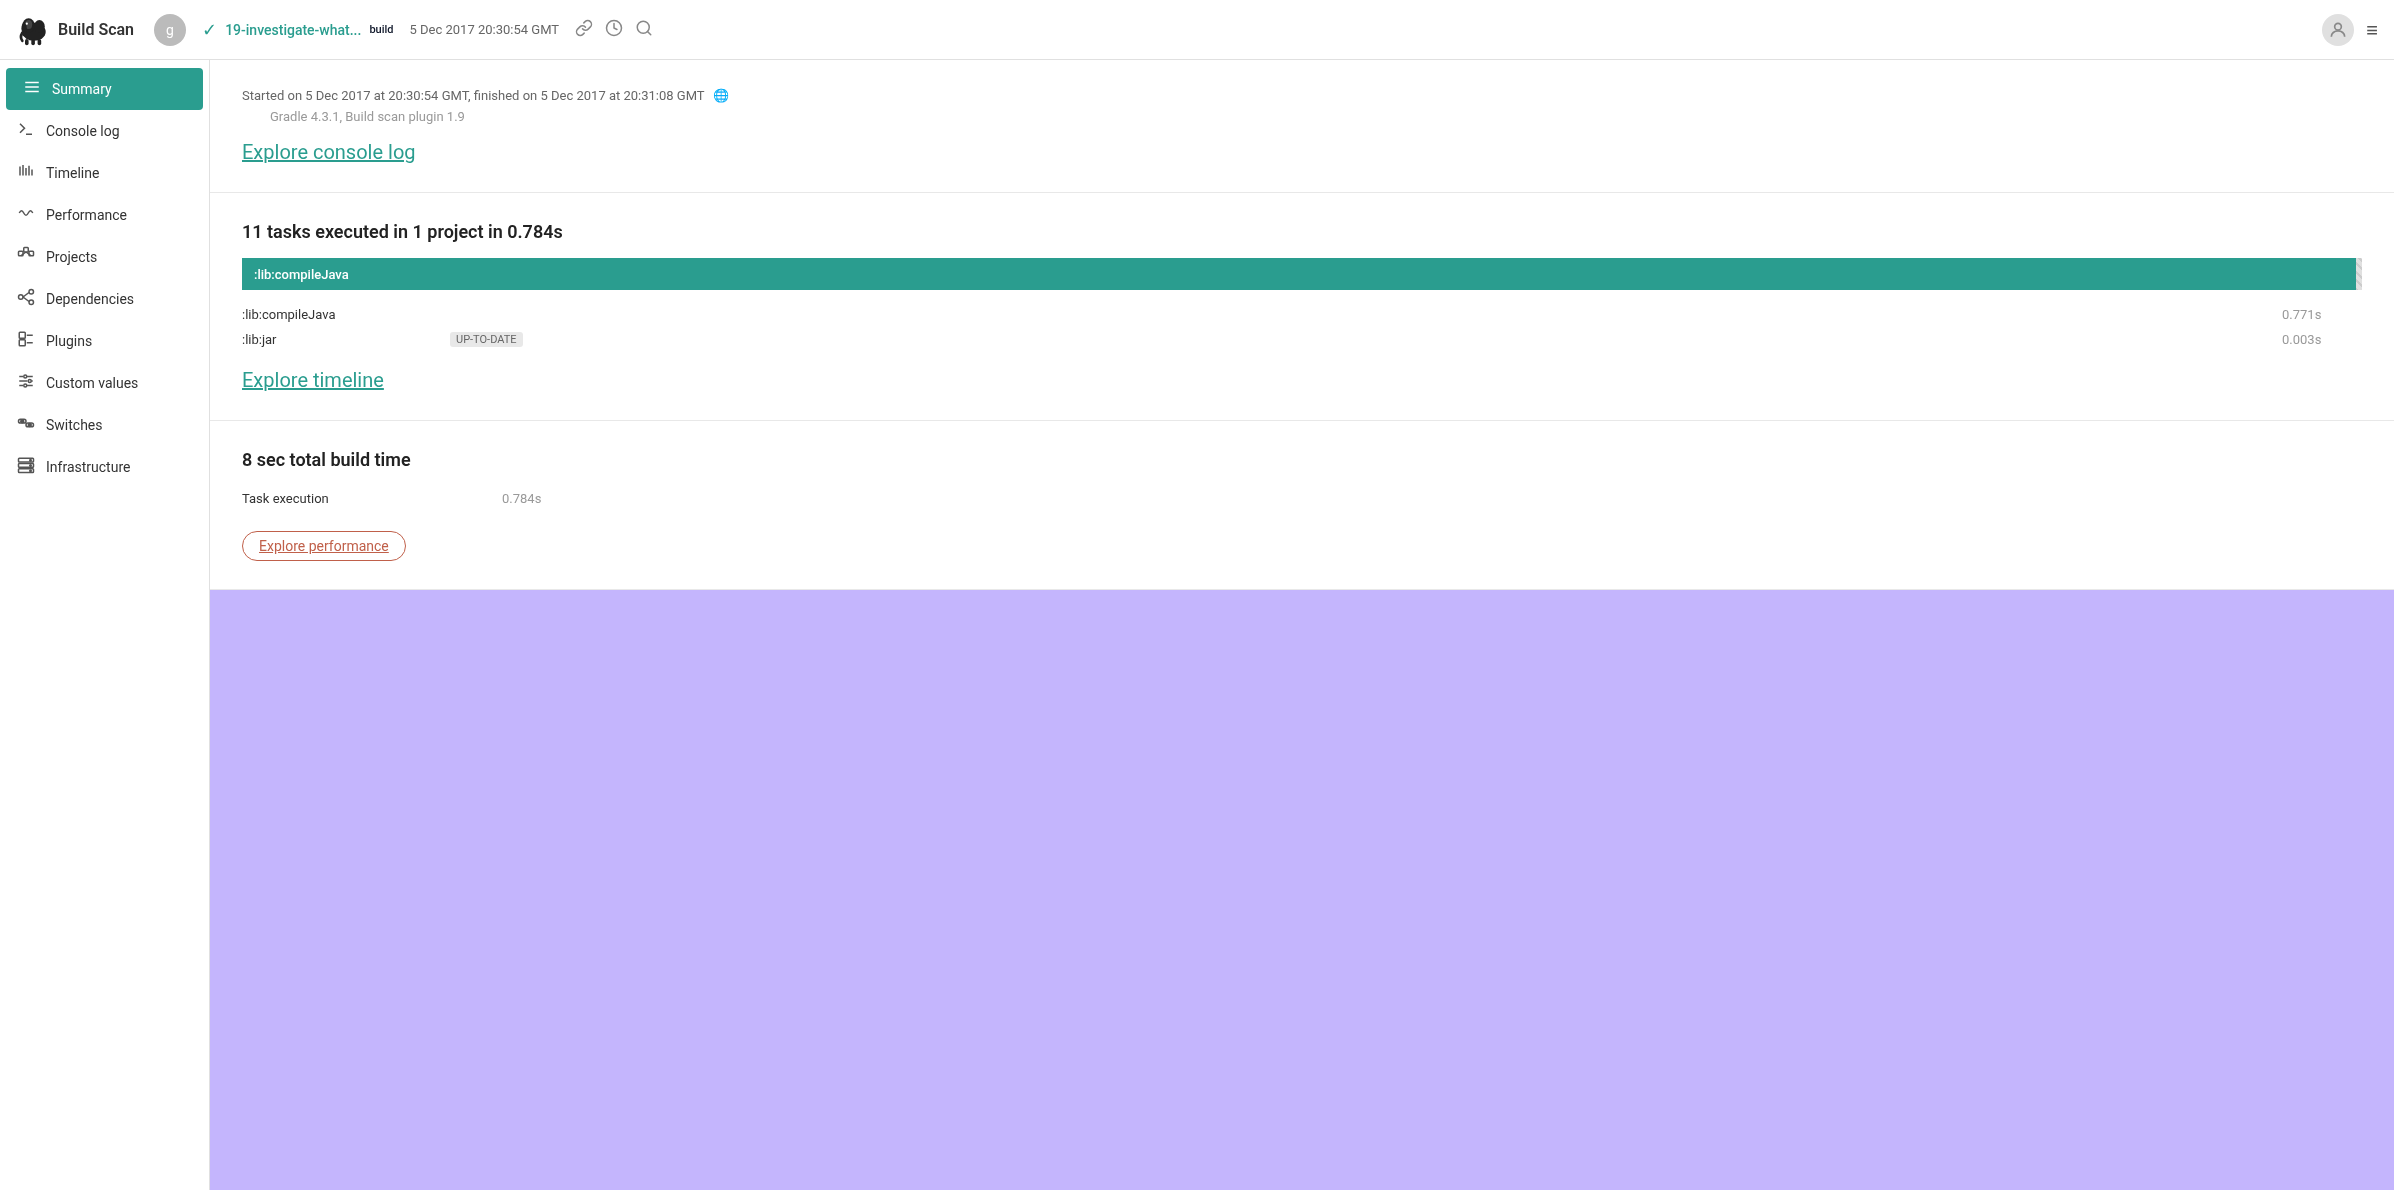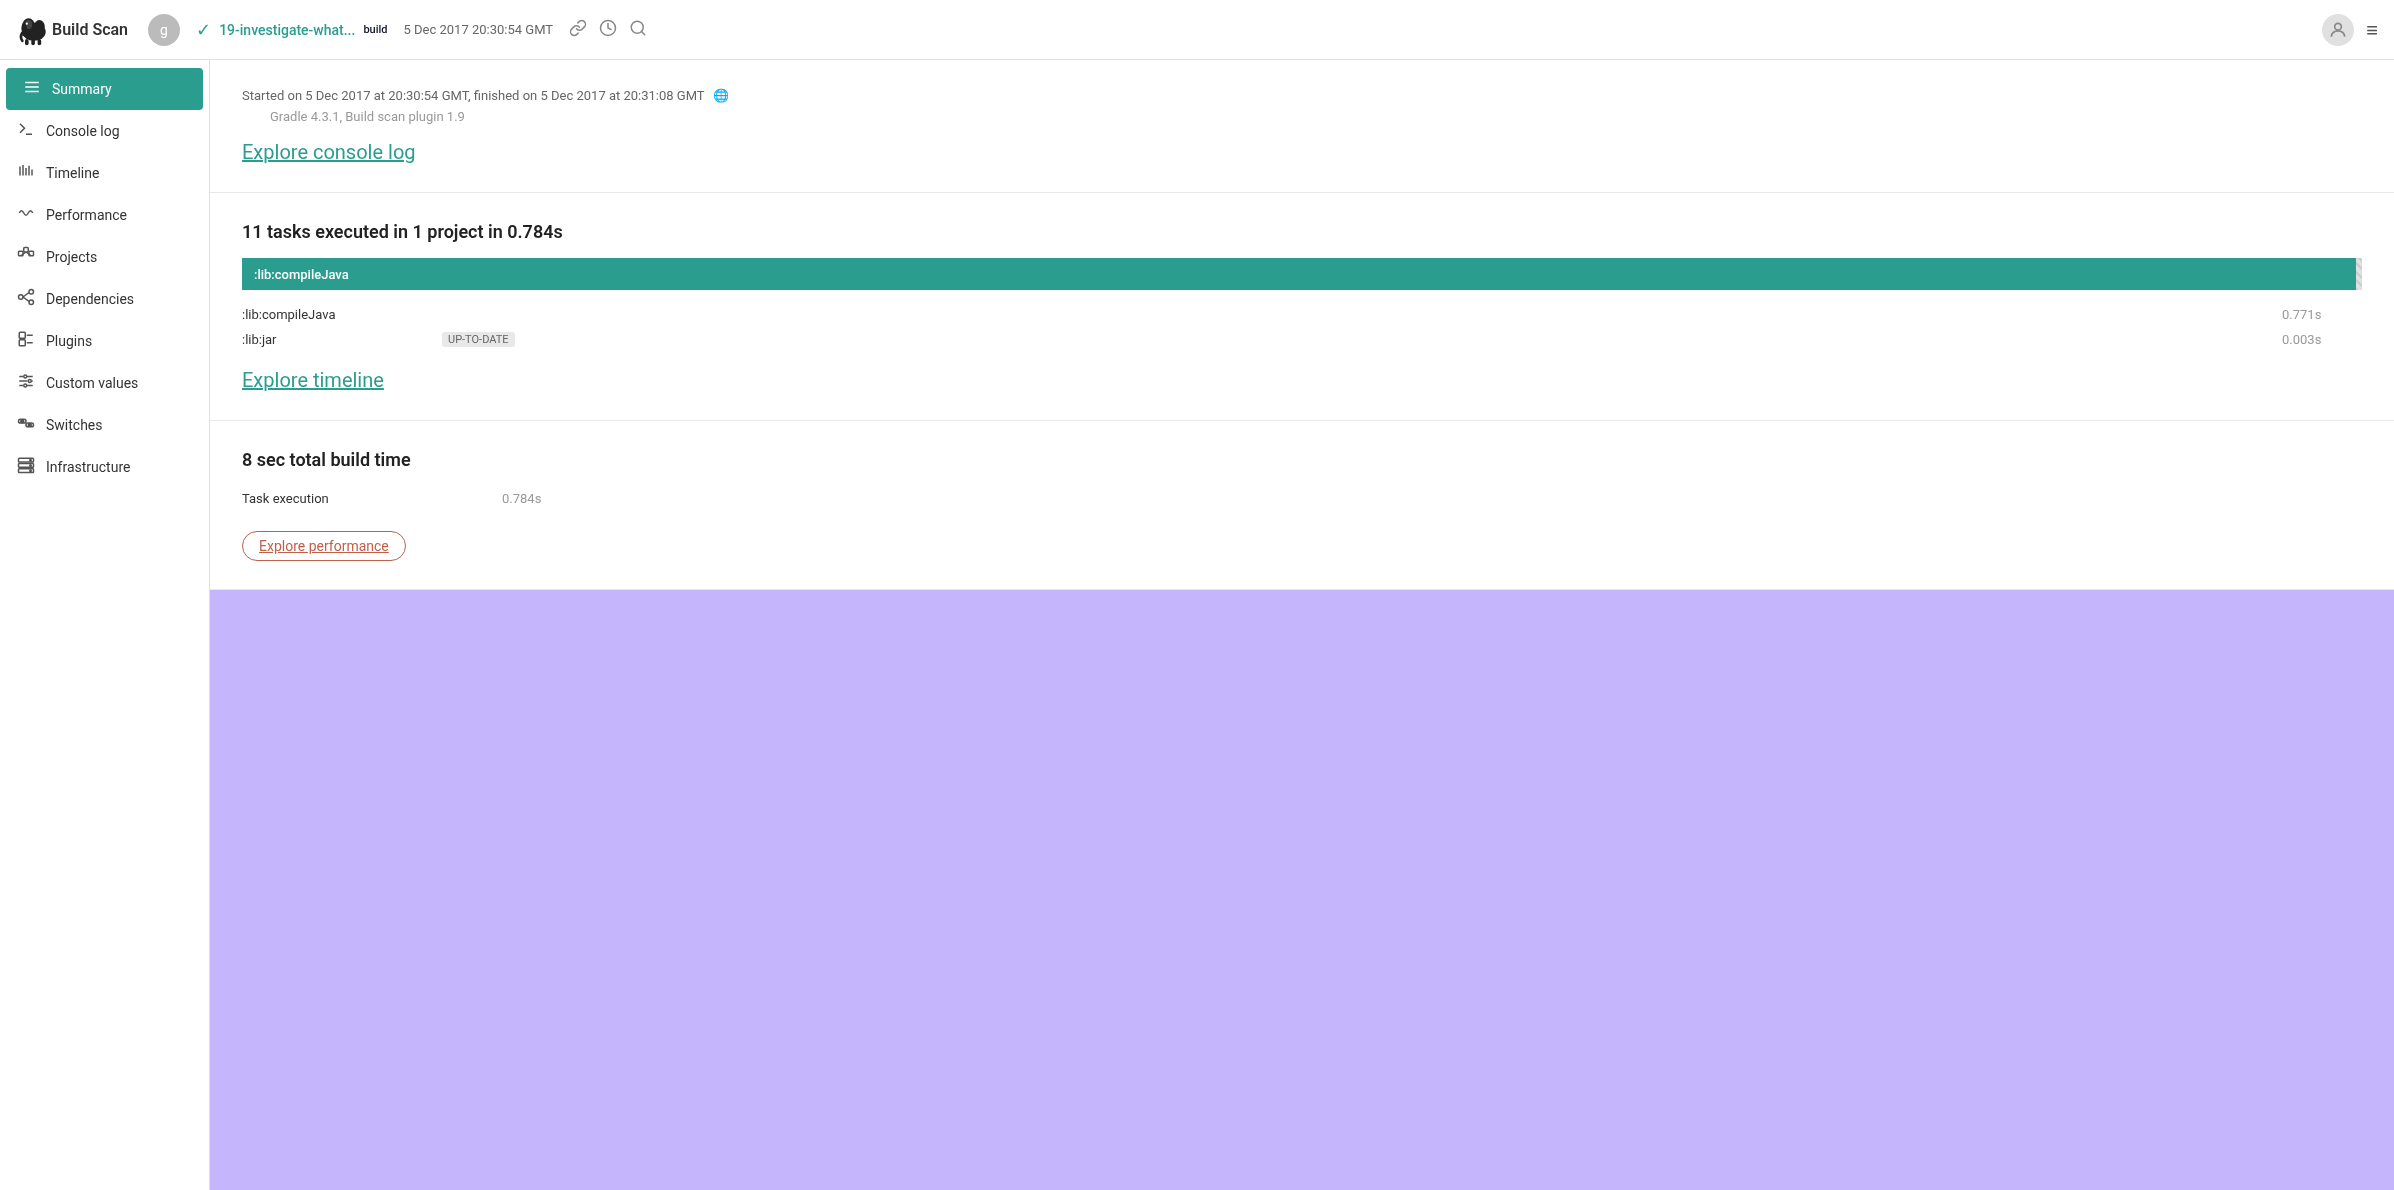--- a/index.html
+++ b/index.html
@@ -6,21 +6,21 @@
     body { font-family: -apple-system, BlinkMacSystemFont, 'Segoe UI', Roboto, sans-serif; background: #f5f5f5; color: #333; font-size: 14px; }
 
     
     .app { display: flex; flex-direction: column; height: 100vh; }
     .header { display: flex; align-items: center; background: #fff; border-bottom: 1px solid #e0e0e0; padding: 0 16px; height: 60px; flex-shrink: 0; }
     .main { display: flex; flex: 1; overflow: hidden; }
     .sidebar { width: 210px; background: #fff; border-right: 1px solid #e0e0e0; flex-shrink: 0; padding: 8px 0; overflow-y: auto; }
     .content { flex: 1; overflow-y: auto; background: #c4b5fd; padding: 0; }
 
     
-    .header-logo { display: flex; align-items: center; gap: 0; margin-right: 20px; }
+    .header-logo { display: flex; align-items: center; gap: 6px; margin-right: 20px; }
     .header-logo-text { font-size: 16px; font-weight: 600; color: #333; }
     .header-avatar { width: 32px; height: 32px; border-radius: 50%; background: #bbb; display: flex; align-items: center; justify-content: center; color: #fff; font-size: 14px; margin-right: 16px; }
     .header-status { display: flex; align-items: center; gap: 8px; flex: 1; }
     .header-check { color: #2a9d8f; font-size: 18px; }
     .header-branch { color: #2a9d8f; font-size: 14px; font-weight: 500; cursor: pointer; }
     .header-build-type { color: #0f172a; font-size: 11px; font-weight: 500; }
     .header-date { color: #666; font-size: 13px; margin-left: 8px; }
     .header-icons { display: flex; align-items: center; gap: 12px; margin-left: 8px; }
     .header-icon { color: #888; cursor: pointer; font-size: 16px; }
     .header-right { margin-left: auto; display: flex; align-items: center; gap: 12px; }
@@ -42,21 +42,21 @@
     .explore-link { color: #2a9d8f; font-size: 20px; cursor: pointer; margin-top: 16px; display: inline-block; }
 
     
     .section-title { font-size: 18px; font-weight: 600; color: #222; margin-bottom: 16px; }
     .task-bar-container { position: relative; background: #e0e0e0; height: 32px; margin-bottom: 12px; }
     .task-bar { background: #2a9d8f; height: 100%; display: flex; align-items: center; padding-left: 12px; color: #fff; font-size: 13px; font-weight: 500; width: calc(100% - 4px); }
     .task-bar-stripe { position: absolute; right: 0; top: 0; width: 6px; height: 100%; background: repeating-linear-gradient(45deg, #ccc, #ccc 2px, #e0e0e0 2px, #e0e0e0 6px); }
     .task-list { margin-top: 8px; }
     .task-row { display: flex; align-items: center; padding: 5px 0; border-bottom: none; }
     .task-name { color: #333; font-size: 13px; flex: 0 0 auto; min-width: 200px; }
-    .task-badge { background: #e8e8e8; color: #666; font-size: 11px; padding: 1px 6px; border-radius: 3px; }
+    .task-badge { background: #e8e8e8; color: #666; font-size: 11px; padding: 1px 6px; border-radius: 3px; margin-left: 8px; }
     .task-time { color: #999; font-size: 13px; margin-left: auto; min-width: 80px; }
 
     
     .perf-row { display: flex; align-items: center; padding: 5px 0; }
     .perf-label { color: #333; font-size: 13px; min-width: 260px; }
     .perf-value { color: #999; font-size: 13px; }
     .explore-performance-link { color: #c0604a; font-size: 14px; cursor: pointer; margin-top: 20px; display: inline-block; border: 1.5px solid #c0604a; border-radius: 20px; padding: 6px 16px; }
 
     
     .elephant-svg { width: 36px; height: 36px; }

